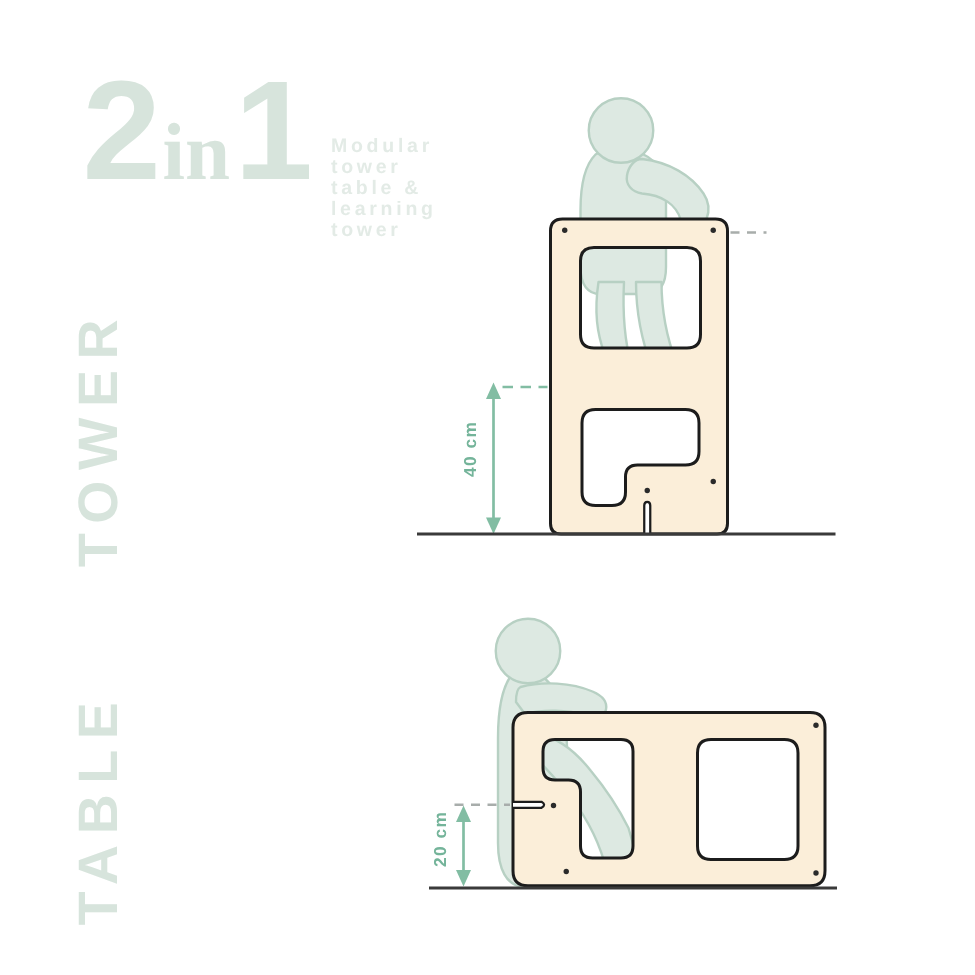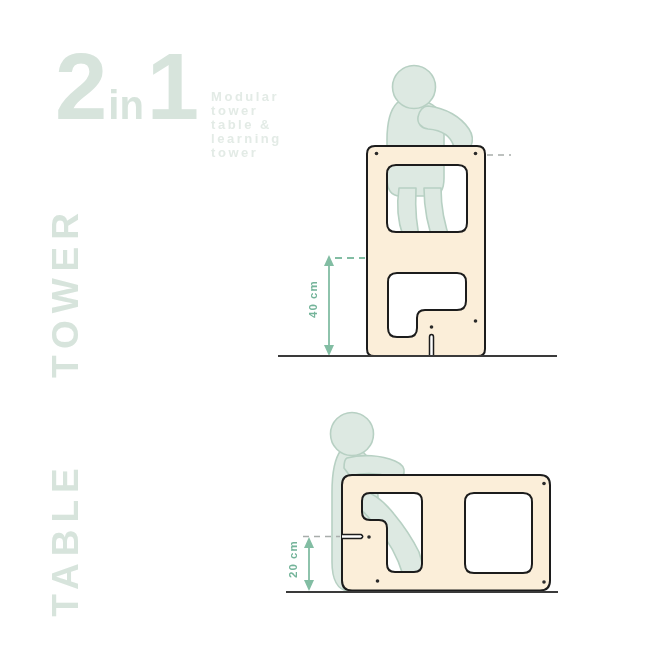--- a/index.html
+++ b/index.html
@@ -16,21 +16,21 @@
   }
   *{margin:0;padding:0;box-sizing:border-box;}
   html,body{background:#fff;}
   body{font-family:"Liberation Sans",sans-serif;}
   .canvas{position:relative;width:650px;height:650px;background:#ffffff;overflow:hidden;}
 
   
   .brand{position:absolute;left:55px;top:40px;display:flex;align-items:baseline;}
   .brand-big{display:flex;align-items:baseline;color:var(--pale-green);font-weight:700;line-height:1;}
   .brand-big .big{font-size:94px;letter-spacing:-2px;}
-  .brand-big .mid{font-size:40px;padding:0 3px;}
+  .brand-big .mid{font-size:54px;padding:0 3px;font-family:Liberation Serif, serif;}
   .brand-sub{margin-left:14px;color:var(--pale-green-faint);font-size:13px;font-weight:700;
              letter-spacing:2.5px;line-height:14px;transform:translateY(-18px);margin-top:44px;}
 
   
   .side-label{position:absolute;width:44px;display:flex;align-items:center;justify-content:center;}
   .side-label span{transform:rotate(-90deg);white-space:nowrap;color:var(--pale-green);
                    font-size:37px;font-weight:700;letter-spacing:7px;}
   .label-tower{left:44px;top:208px;height:168px;}
   .label-table{left:44px;top:455px;height:168px;}
 

